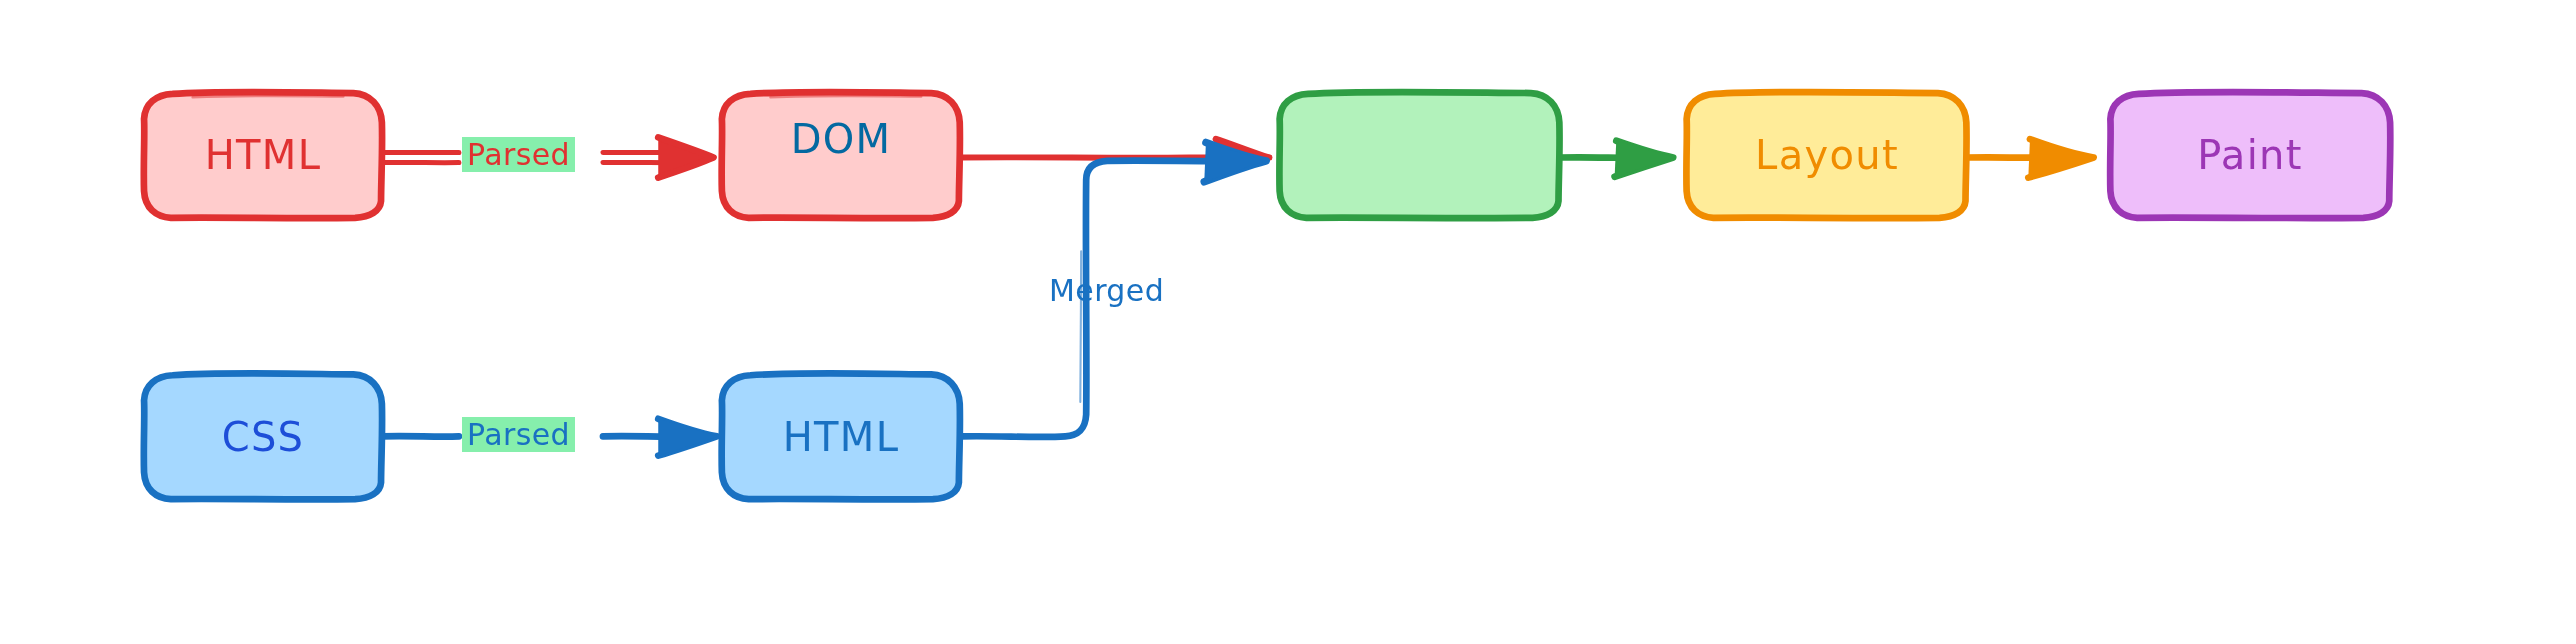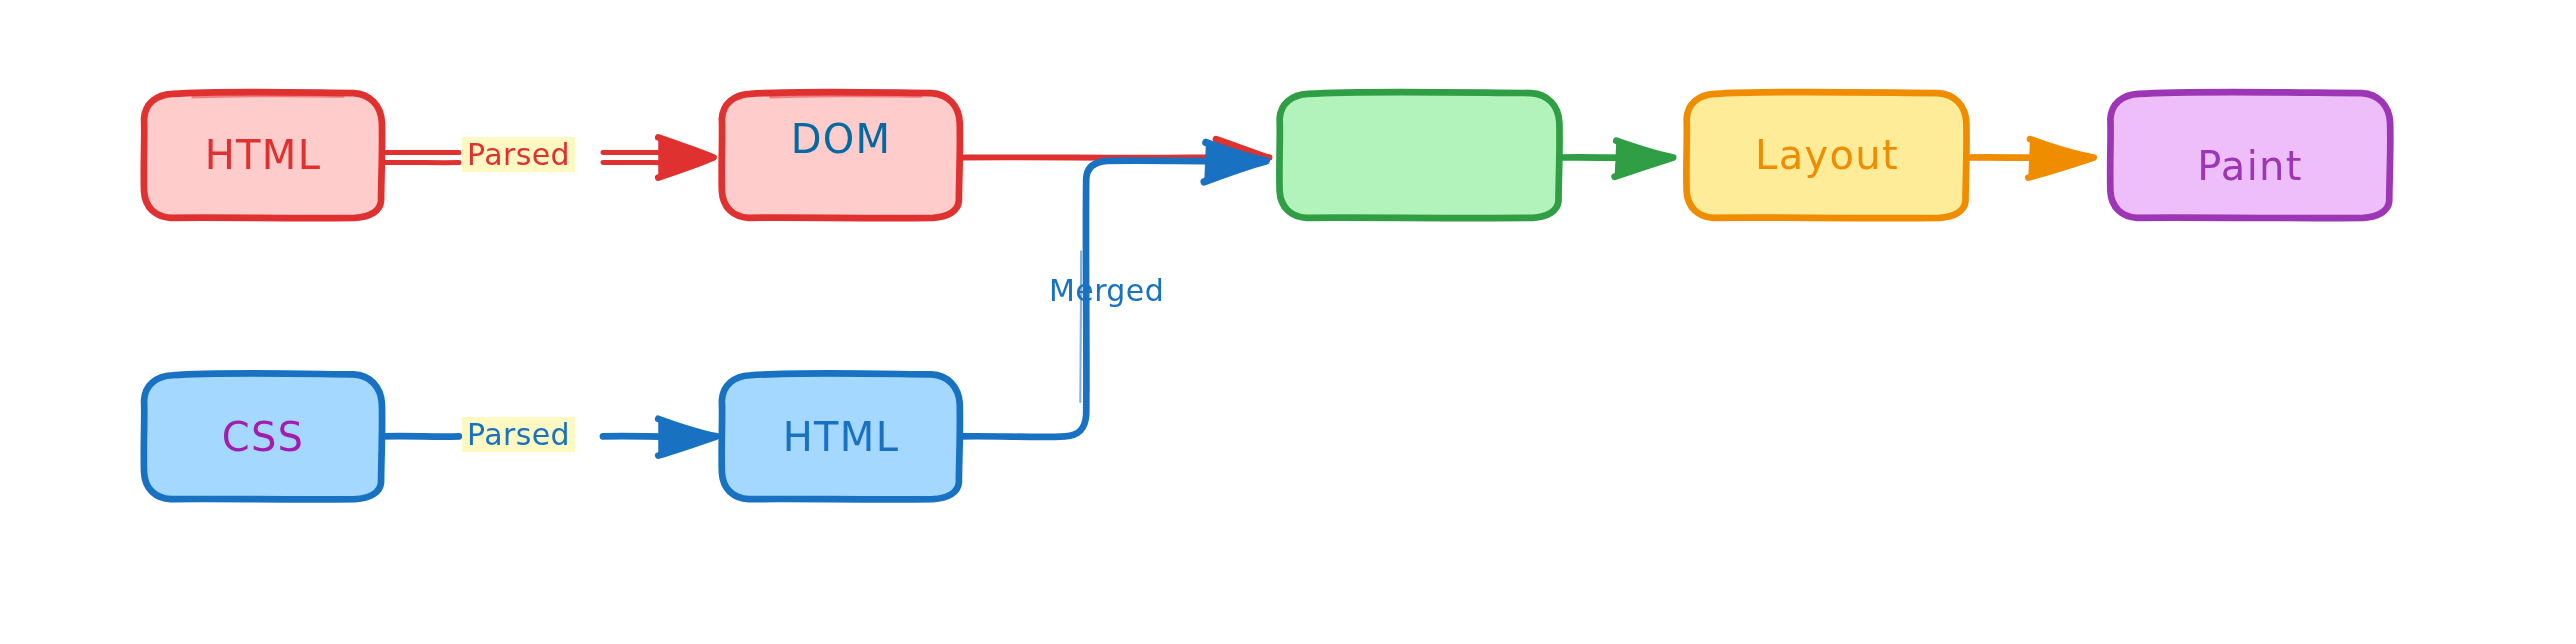--- a/index.html
+++ b/index.html
@@ -35,21 +35,21 @@
     white-space: nowrap;
     pointer-events: none;
     user-select: none;
   }
   .edge-label {
     position: absolute;
     font-family: "DejaVu Sans", sans-serif;
     font-size: 30px;
     letter-spacing: 0.4px;
     white-space: nowrap;
-    background: #fef9c3;
+    background: #86efac;
     padding: 0 5px;
     user-select: none;
   }
   .edge-label.vertical-label {
     background: transparent;
   }
 </style>
 </head>
 <body>
 
@@ -154,23 +154,23 @@
 
   </svg>
 
   <div class="node-label" style="left:144px; top:92px; width:238px; height:126px; color:#e03131;">HTML</div>
 
   <div class="node-label" style="left:722px; top:76px; width:238px; height:126px; color:#0369a1;">DOM</div>
 
 
   <div class="node-label" style="left:1687px; top:92px; width:280px; height:126px; color:#f08c00;">Layout</div>
 
-  <div class="node-label" style="left:2110px; top:103px; width:280px; height:126px; color:#9c36b5;">Paint</div>
+  <div class="node-label" style="left:2110px; top:92px; width:280px; height:126px; color:#9c36b5;">Paint</div>
 
-  <div class="node-label" style="left:144px; top:374px; width:238px; height:126px; color:#a21caf;">CSS</div>
+  <div class="node-label" style="left:144px; top:374px; width:238px; height:126px; color:#1d4ed8;">CSS</div>
 
   <div class="node-label" style="left:722px; top:374px; width:238px; height:126px; color:#1971c2;">HTML</div>
 
   <div class="edge-label" style="left:462px; top:137px; color:#e03131;">Parsed</div>
 
   <div class="edge-label" style="left:462px; top:417px; color:#1971c2;">Parsed</div>
 
   <div class="edge-label vertical-label" style="left:1032px; top:273px; color:#1971c2;margin-left:12px;">Merged</div>
 
 </div>

